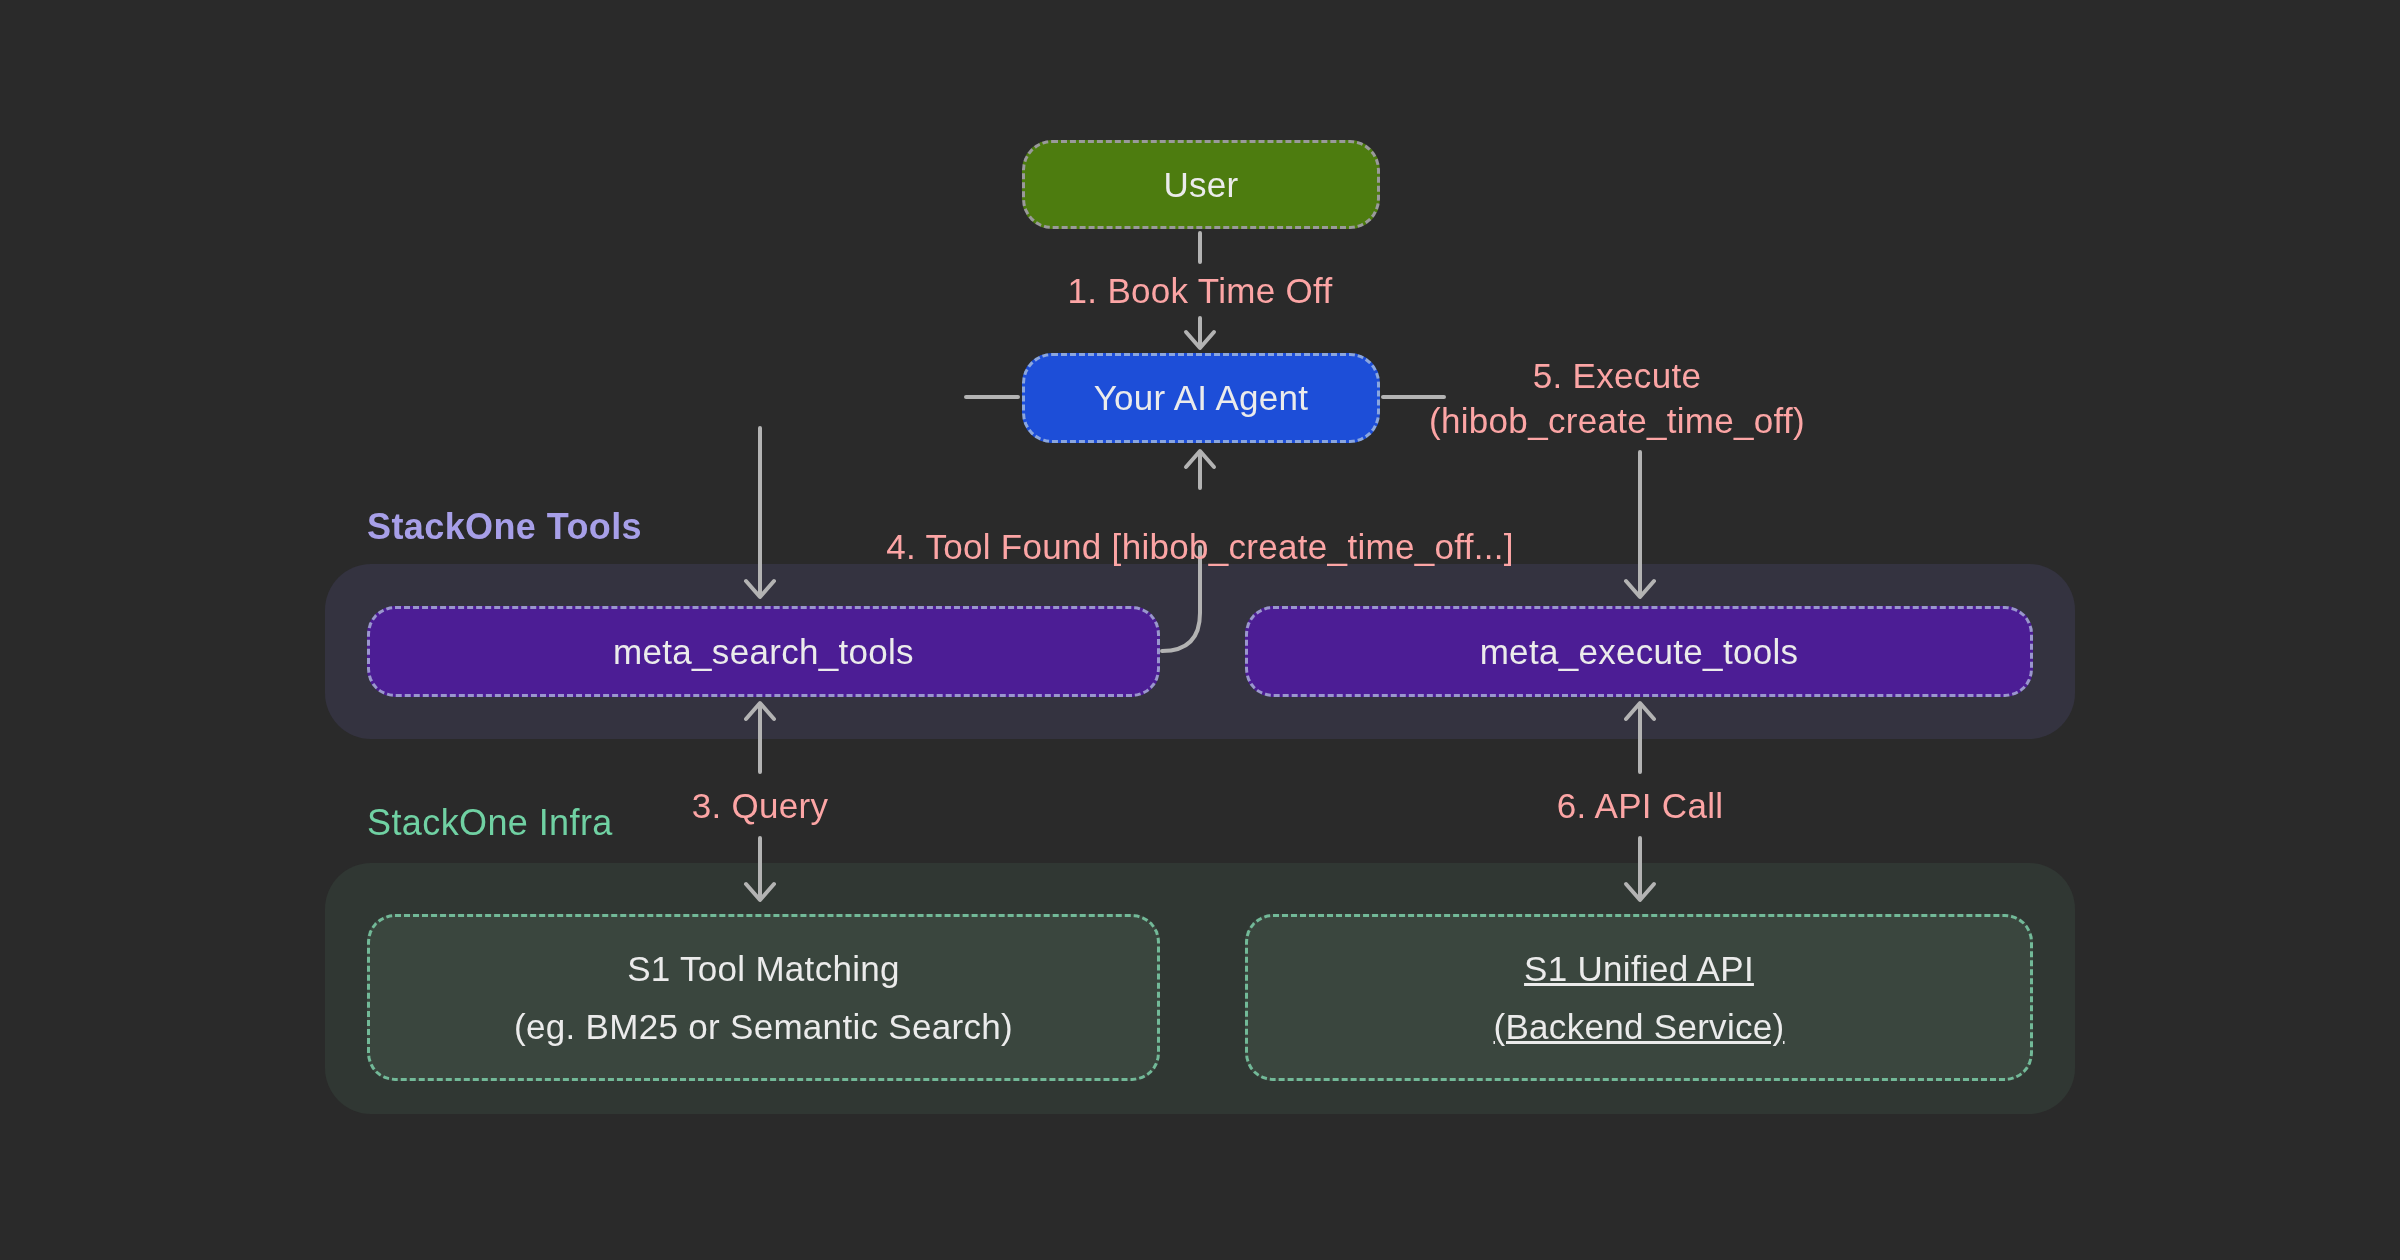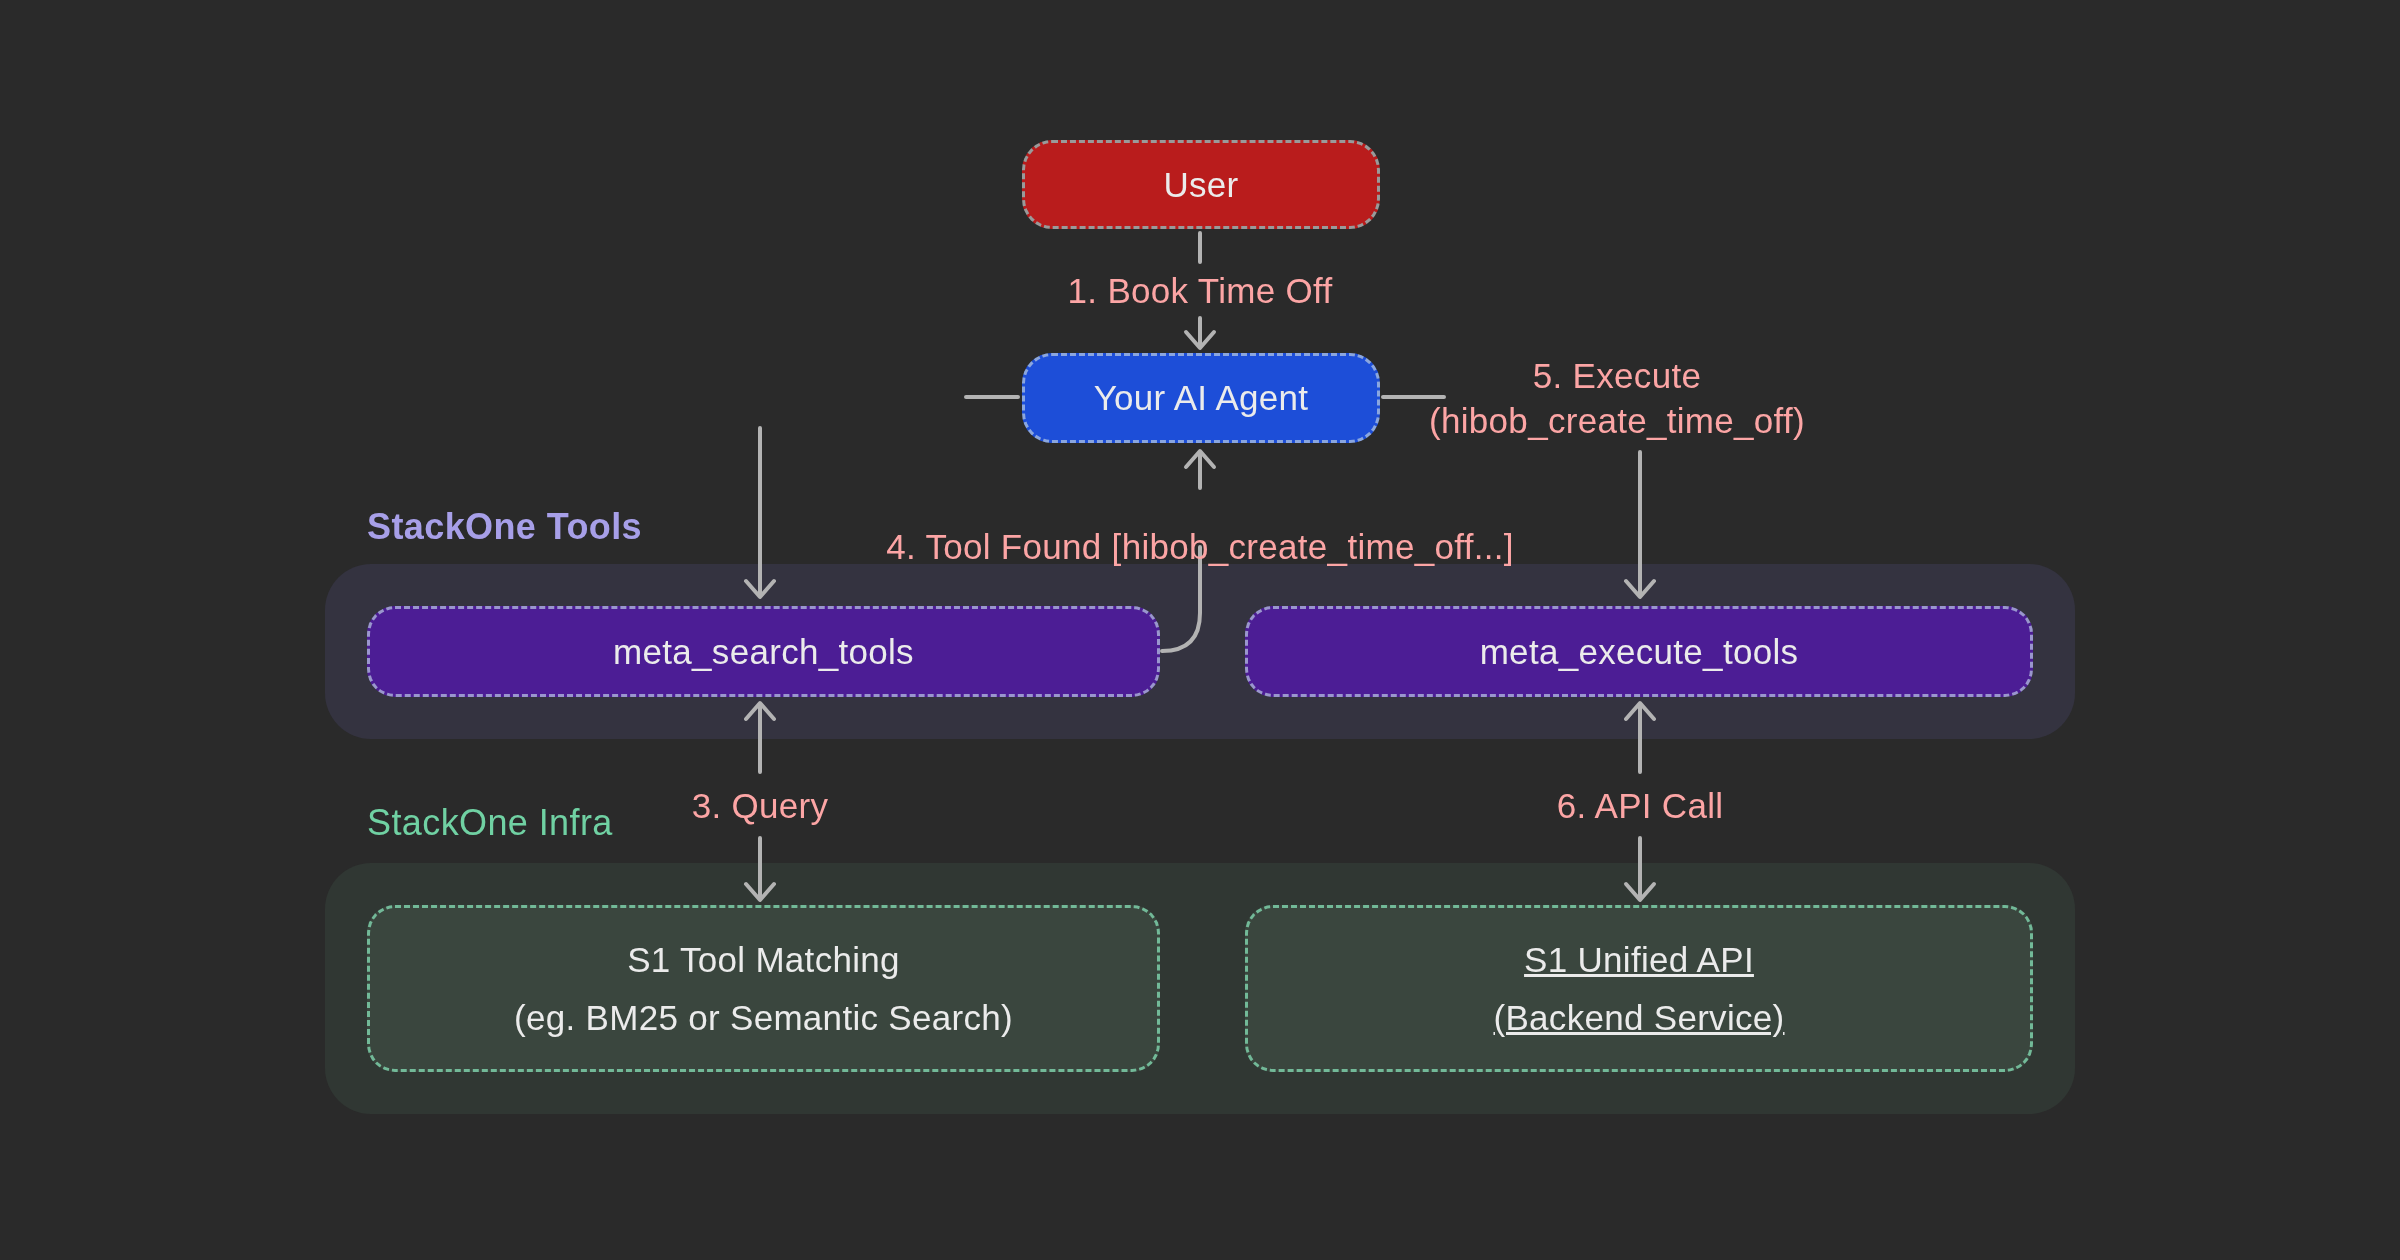--- a/index.html
+++ b/index.html
@@ -23,21 +23,21 @@
     justify-content: center;
     flex-direction: column;
     color: #ebebeb;
     font-size: 35px;
     letter-spacing: 0.3px;
     text-align: center;
     line-height: 48px;
   }
   .node-user {
     left: 1022px; top: 140px; width: 358px; height: 89px;
-    background: #b91c1c;
+    background: #4d7c0f;
     border: 3.5px dashed #9a9a9a;
     border-radius: 30px;
   }
   .node-agent {
     left: 1022px; top: 353px; width: 358px; height: 90px;
     background: #1d4ed8;
     border: 3.5px dashed #8aa6df;
     border-radius: 30px;
   }
   .section {
@@ -57,20 +57,21 @@
     border: 3.5px dashed #9a96ce;
     border-radius: 28px;
   }
   .node-meta-search { left: 367px; top: 606px; width: 793px; height: 91px; }
   .node-meta-execute { left: 1245px; top: 606px; width: 788px; height: 91px; }
   .node-green {
     background: #3a463e;
     border: 3.5px dashed #72b998;
     border-radius: 28px;
     line-height: 58px;
+    margin-top: 9px;
   }
   .node-s1-matching { left: 367px; top: 905px; width: 793px; height: 167px; }
   .node-s1-api { left: 1245px; top: 905px; width: 788px; height: 167px; text-decoration: underline; }
   .section-label {
     position: absolute;
     font-size: 36px;
     letter-spacing: 0.4px;
     white-space: nowrap;
   }
   .label-tools { left: 367px; top: 527px; transform: translateY(-50%); color: #a79fe8; font-weight: bold; }

